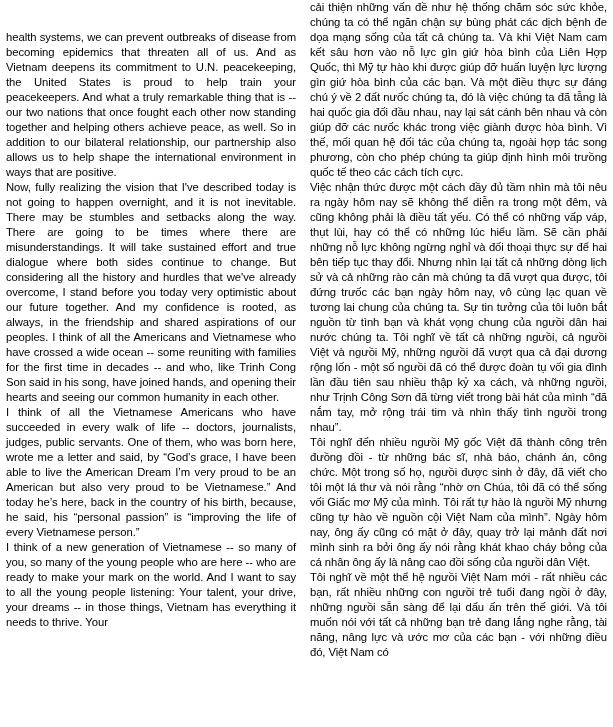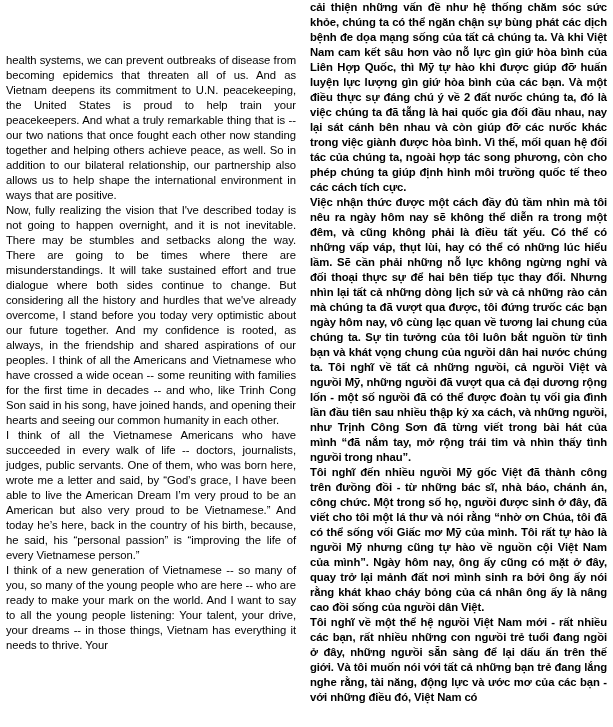--- a/index.html
+++ b/index.html
@@ -44,37 +44,36 @@
     font-size: 11.3px;
     line-height: 15.0px;
     text-align: justify;
     margin: 0;
     letter-spacing: -0.05px;
   }
   .para + .para {
   }
   .col-right .para {
     letter-spacing: -0.1px;
-    font-weight: bold;
   }
 </style>
 </head>
 <body>
 
 <div class="page">
   <div class="columns">
 
     <div class="col col-left">
       <p class="para">health systems, we can prevent outbreaks of disease from becoming epidemics that threaten all of us.  And as Vietnam deepens its commitment to U.N. peacekeeping, the United States is proud to help train your peacekeepers.  And what a truly remarkable thing that is -- our two nations that once fought each other now standing together and helping others achieve peace, as well.  So in addition to our bilateral relationship, our partnership also allows us to help shape the international environment in ways that are positive.</p>
       <p class="para">Now, fully realizing the vision that I've described today is not going to happen overnight, and it is not inevitable.  There may be stumbles and setbacks along the way.  There are going to be times where there are misunderstandings.  It will take sustained effort and true dialogue where both sides continue to change.  But considering all the history and hurdles that we've already overcome, I stand before you today very optimistic about our future together.  And my confidence is rooted, as always, in the friendship and shared aspirations of our peoples.  I think of all the Americans and Vietnamese who have crossed a wide ocean -- some reuniting with families for the first time in decades -- and who, like Trinh Cong Son said in his song, have joined hands, and opening their hearts and seeing our common humanity in each other.</p>
       <p class="para">I think of all the Vietnamese Americans who have succeeded in every walk of life -- doctors, journalists, judges, public servants.  One of them, who was born here, wrote me a letter and said, by “God’s grace, I have been able to live the American Dream  I’m very proud to be an American but also very proud to be Vietnamese.”  And today he’s here, back in the country of his birth, because, he said, his “personal passion” is “improving the life of every Vietnamese person.”</p>
       <p class="para">I think of a new generation of Vietnamese -- so many of you, so many of the young people who are here -- who are ready to make your mark on the world.  And I want to say to all the young people listening:  Your talent, your drive, your dreams -- in those things, Vietnam has everything it needs to thrive.  Your</p>
     </div>
 
     <div class="col col-right">
       <p class="para">cải thiện những vấn đề như hệ thống chăm sóc sức khỏe, chúng ta có thể ngăn chận sự bùng phát các dịch bệnh đe dọa mạng sống của tất cả chúng ta. Và khi Việt Nam cam kết sâu hơn vào nỗ lực gìn giứ hòa bình của Liên Hợp Quốc, thì Mỹ tự hào khi được giúp đỡ huấn luyện lực lượng gìn giứ hòa bình của các bạn. Và một điều thực sự đáng chú ý về 2 đất nưốc chúng ta, đó là việc chúng ta đã tẫng là hai quốc gia đối đầu nhau, nay lại sát cánh bên nhau và còn giúp đỡ các nưốc khác trong việc giành được hòa bình. Vì thế, mối quan hệ đối tác của chúng ta, ngoài hợp tác song phương, còn cho phép chúng ta giúp định hình môi trưồng quốc tế theo các cách tích cực.</p>
       <p class="para">Việc nhận thức được một cách đầy đủ tầm nhìn mà tôi nêu ra ngày hôm nay sẽ không thể diễn ra trong một đêm, và cũng không phải là điều tất yếu. Có thể có những vấp váp, thụt lùi, hay có thể có những lúc hiểu lầm. Sẽ cần phải những nỗ lực không ngừng nghỉ và đối thoại thực sự để hai bên tiếp tục thay đổi. Nhưng nhìn lại tất cả những dòng lịch sử và cả những rào cản mà chúng ta đã vượt qua được, tôi đứng trưốc các bạn ngày hôm nay, vô cùng lạc quan về tương lai chung của chúng ta. Sự tin tưởng của tôi luôn bắt nguồn từ tình bạn và khát vọng chung của ngưồi dân hai nước chúng ta. Tôi nghĩ về tất cả những ngưồi, cả ngưồi Việt và ngưồi Mỹ, những ngưồi đã vượt qua cả đại dương rộng lốn - một số ngưồi đã có thể được đoàn tụ vối gia đình lần đầu tiên sau nhiều thập kỷ xa cách, và những ngưồi, như Trịnh Công Sơn đã từng viết trong bài hát của mình “đã nắm tay, mở rộng trái tim và nhìn thấy tình ngưồi trong nhau”.</p>
       <p class="para">Tôi nghĩ đến nhiều ngưồi Mỹ gốc Việt đã thành công trên đưồng đồi - từ những bác sĩ, nhà báo, chánh án, công chức. Một trong số họ, ngưồi được sinh ở đây, đã viết cho tôi một lá thư và nói rằng “nhờ ơn Chúa, tôi đã có thể sống vối Giấc mơ Mỹ của mình. Tôi rất tự hào là ngưồi Mỹ nhưng cũng tự hào về nguồn cội Việt Nam của mình”. Ngày hôm nay, ông ấy cũng có mặt ở đây, quay trở lại mảnh đất nơi mình sinh ra bởi ông ấy nói rằng khát khao cháy bỏng của cá nhân ông ấy là nâng cao đồi sống của ngưồi dân Việt.</p>
-      <p class="para">Tôi nghĩ về một thể hệ ngưồi Việt Nam mới - rất nhiều các bạn, rất nhiều những con ngưồi trẻ tuổi đang ngồi ở đây, những ngưồi sẵn sàng để lại dấu ấn trên thế giới. Và tôi muốn nói với tất cả những bạn trẻ đang lắng nghe rằng, tài năng, động lực và ước mơ của các bạn - với những điều đó, Việt Nam có</p>
+      <p class="para">Tôi nghĩ về một thể hệ ngưồi Việt Nam mới - rất nhiều các bạn, rất nhiều những con ngưồi trẻ tuổi đang ngồi ở đây, những ngưồi sẵn sàng để lại dấu ấn trên thế giới. Và tôi muốn nói với tất cả những bạn trẻ đang lắng nghe rằng, tài năng, nâng lực và ước mơ của các bạn - với những điều đó, Việt Nam có</p>
     </div>
 
   </div>
 </div>
 
 </body></html>

